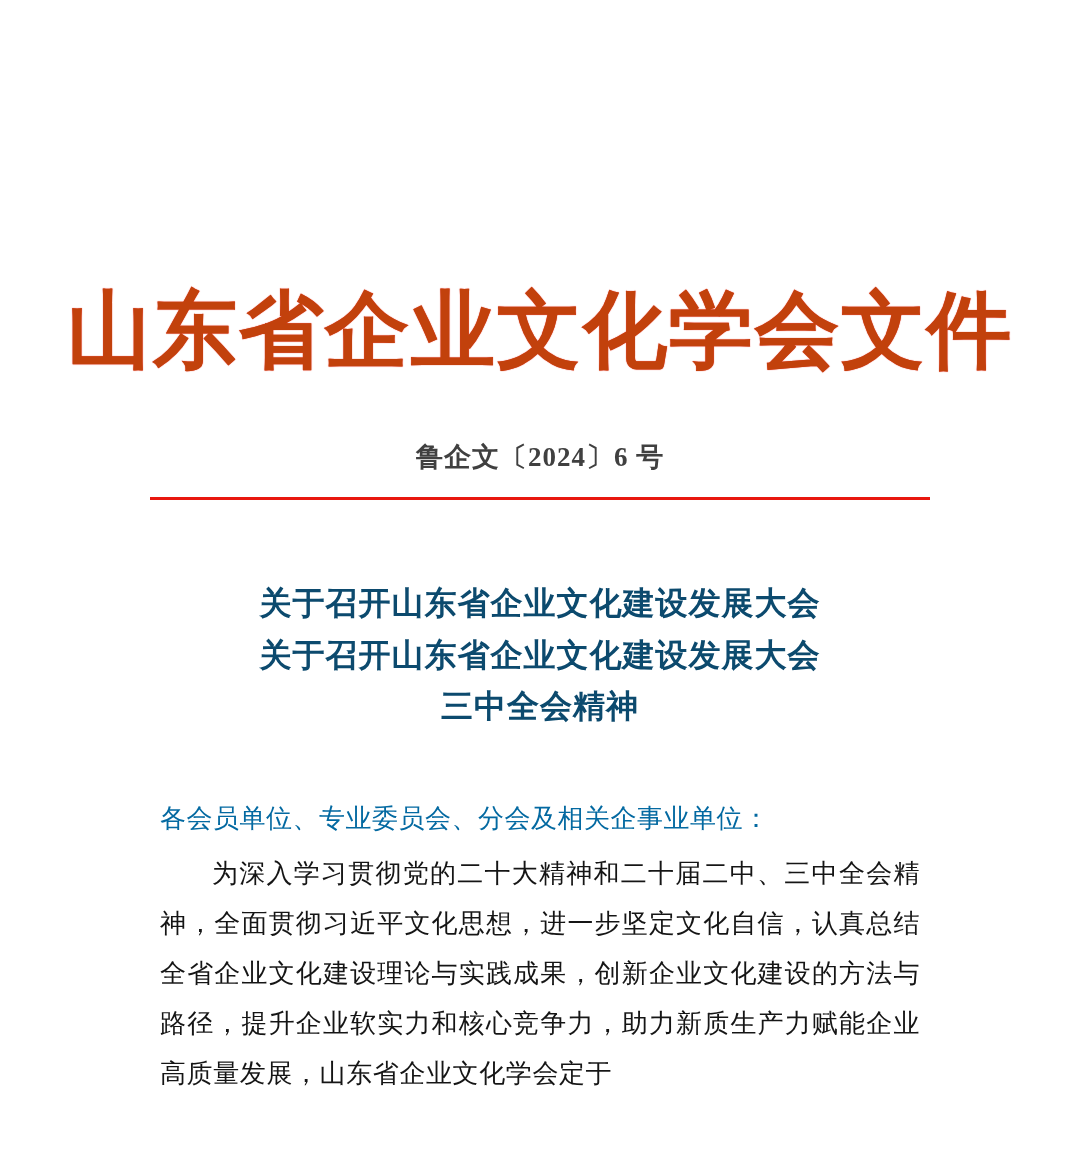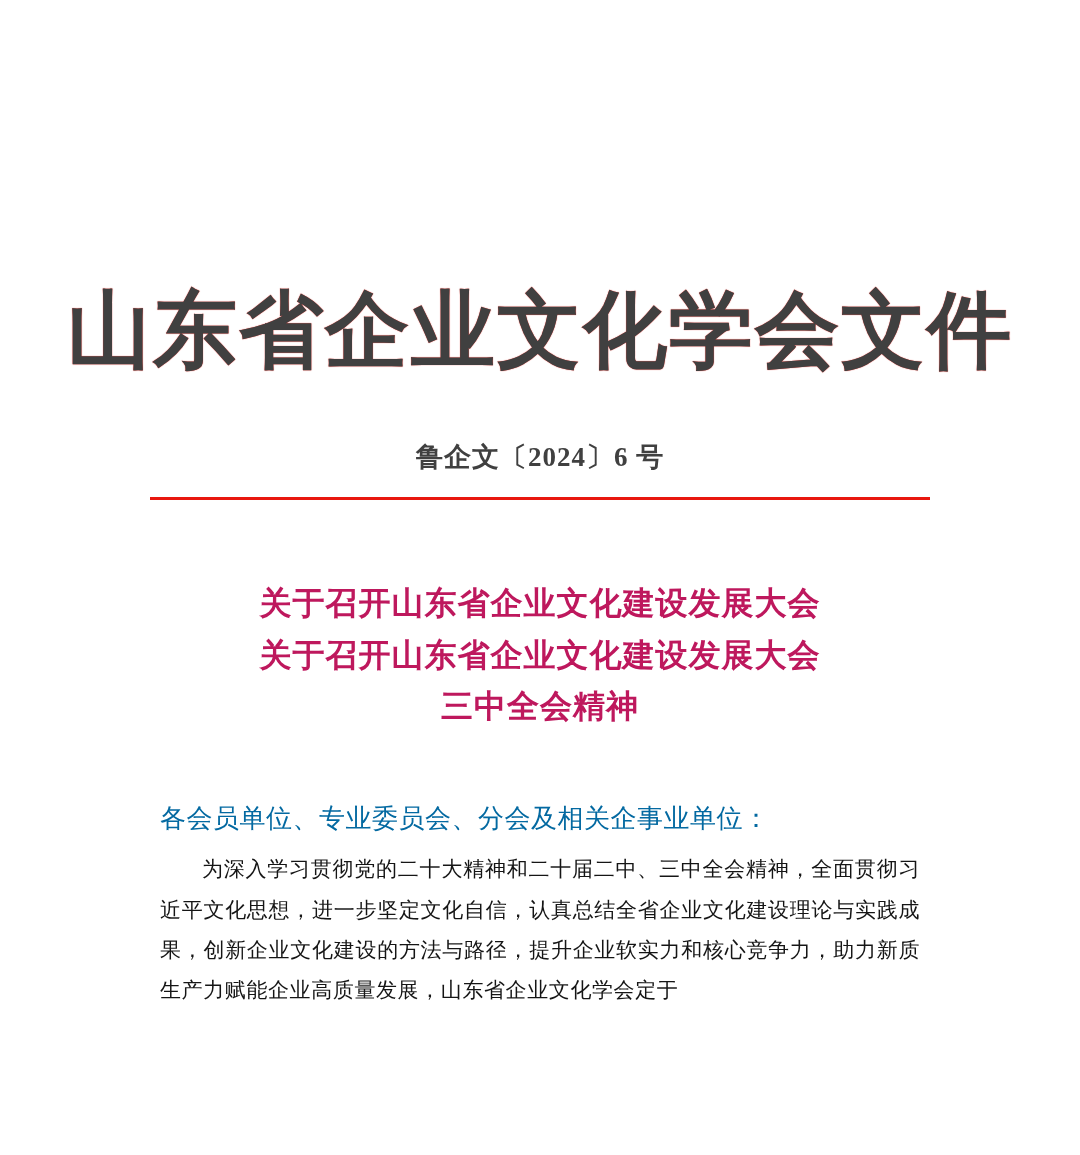--- a/index.html
+++ b/index.html
@@ -28,21 +28,21 @@
     padding-top: 285px;
     text-align: center;
   }
 
   .letterhead-title {
     font-family: "Liberation Serif", "DejaVu Serif", serif;
     font-weight: 700;
     font-size: 84px;
     line-height: 1.1;
     letter-spacing: 2px;
-    color: #404040;
+    color: #c2410c;
     white-space: nowrap;
     text-shadow: 0 0 1px #e8170f;
   }
 
   .doc-number {
     margin-top: 62px;
     font-size: 27px;
     font-weight: 700;
     letter-spacing: 1px;
     color: #404040;
@@ -62,36 +62,36 @@
     width: 760px;
     padding-top: 78px;
   }
 
   .doc-title {
     text-align: center;
     font-size: 32px;
     font-weight: 700;
     line-height: 1.6;
     letter-spacing: 1px;
-    color: #be185d;
+    color: #0c4a6e;
   }
   .doc-title div { white-space: nowrap; }
   .doc-title .line3 { }
 
   .salutation {
     margin-top: 62px;
     font-size: 26px;
     line-height: 1.9;
     letter-spacing: 0.5px;
     color: #0369a1;
   }
 
   .body-para {
     margin-top: 6px;
-    font-size: 21px;
+    font-size: 26px;
     line-height: 1.92;
     letter-spacing: 0.6px;
     text-indent: 2em;
     text-align: justify;
     color: #151515;
   }
 </style>
 </head>
 <body>
 

